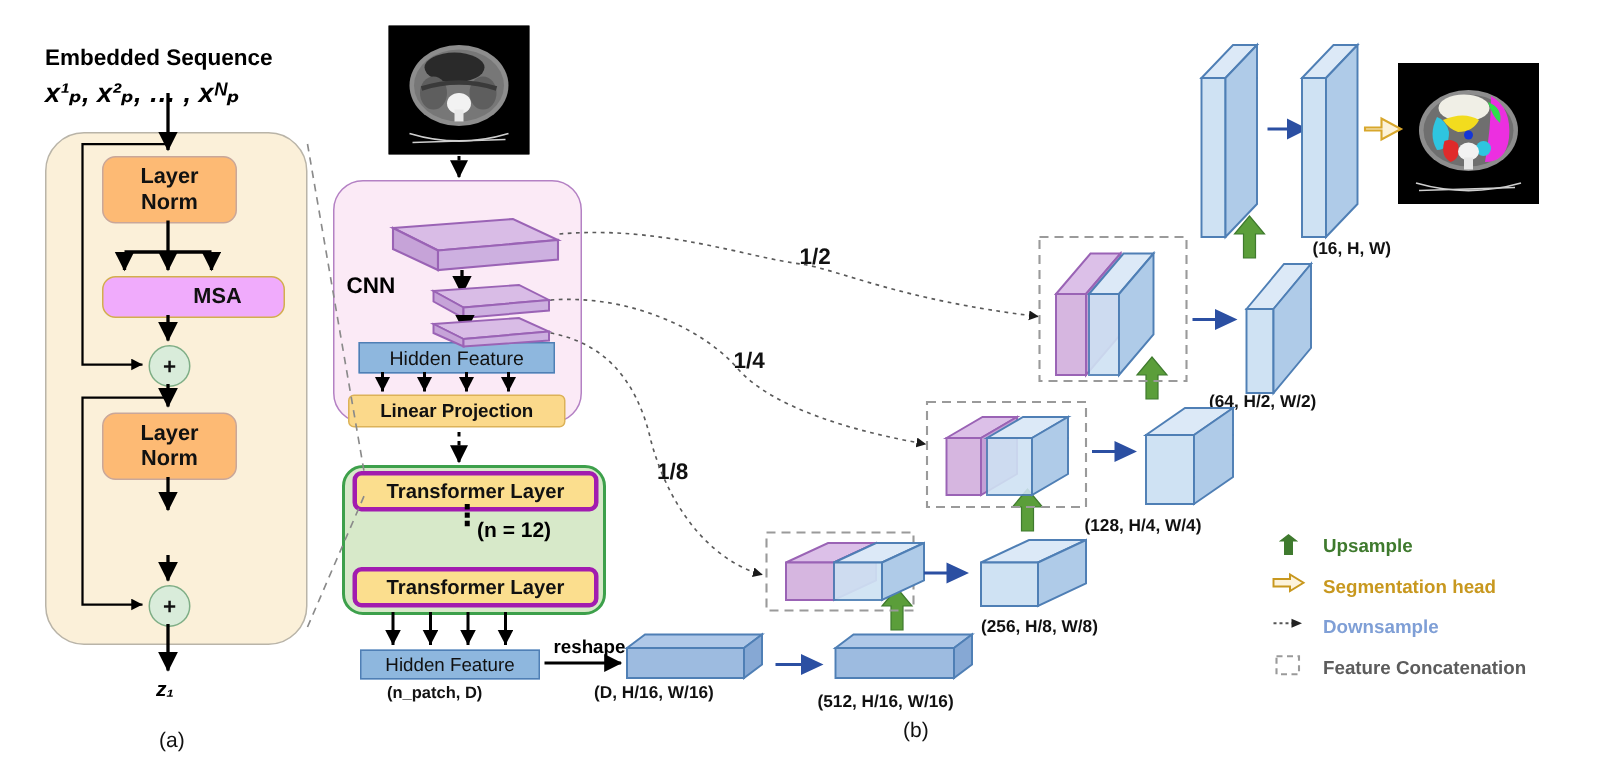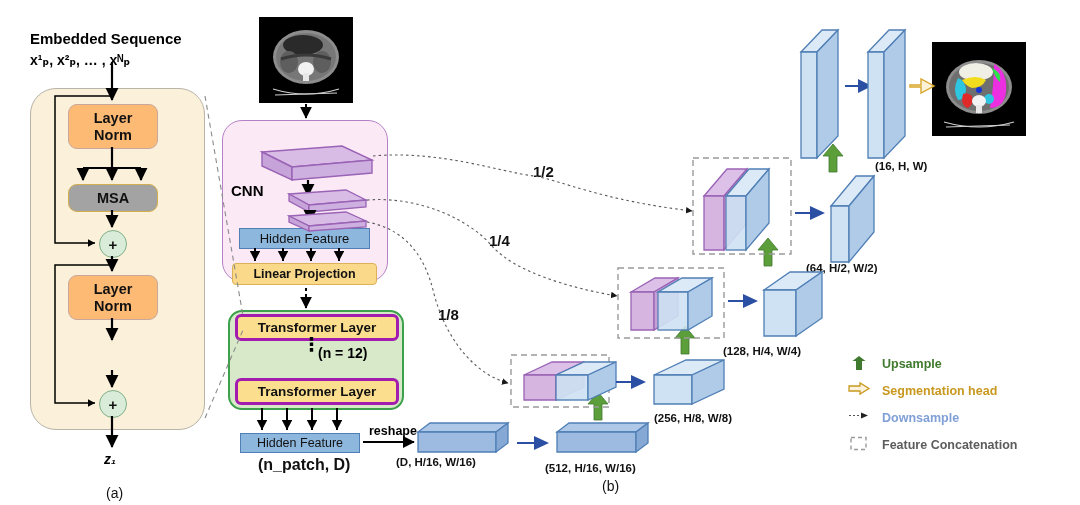--- a/index.html
+++ b/index.html
@@ -10,21 +10,21 @@
   .abs{position:absolute;}
   .lbl{position:absolute;white-space:nowrap;color:#000;font-weight:bold;}
 
   
   #panelA{left:30px;top:88px;width:173px;height:340px;
           background:#FBF0D9;border:1.5px solid #b9b4a8;border-radius:26px;}
   .rbox{position:absolute;border-radius:9px;display:flex;align-items:center;
         justify-content:center;text-align:center;font-weight:bold;color:#111;
         line-height:1.12;}
   .ln{background:#fdba74;border:1.3px solid #c9a79a;}
-  .msa{background:#a3a3a3;border:1.3px solid #d3ae4e;}
+  .msa{background:#f0abfc;border:1.3px solid #d3ae4e;padding-left:32px;}
   .mlp{background:#DDE3E8;border:1.3px solid #8da3bb;}
   .plus{position:absolute;width:26px;height:26px;border-radius:50%;
         background:#D9ECDA;border:1.3px solid #7fae86;display:flex;
         align-items:center;justify-content:center;font-size:15px;font-weight:bold;color:#111;}
 
   
   #panelCNN{left:222px;top:120px;width:164px;height:160px;
             background:#FBEAF6;border:1.7px solid #b481c4;border-radius:20px;}
   #panelTF{left:228px;top:310px;width:172px;height:96px;
            background:#D7E9C9;border:2px solid #3da04b;border-radius:14px;}
@@ -51,21 +51,21 @@
 
   svg{position:absolute;left:0;top:0;overflow:visible;}
   .imgfr{position:absolute;background:#000;}
 </style>
 </head>
 <body>
 
 <div id="stage">
 
   <div class="lbl" style="left:30px;top:30px;font-size:15px;">Embedded Sequence</div>
-  <div class="lbl" style="left:30px;top:52px;font-size:14px;">x¹ₚ, x²ₚ, … , xᴺₚ</div>
+  <div class="lbl" style="left:30px;top:52px;font-size:18px;font-style:italic;">x¹ₚ, x²ₚ, … , xᴺₚ</div>
 
   <div class="abs" id="panelA"></div>
 
   <div class="rbox ln" style="left:68px;top:104px;width:88px;height:43px;font-size:14.5px;flex-direction:column;">
     <span>Layer</span>
     <span>Norm</span>
   </div>
 
   <div class="rbox msa" style="left:68px;top:184px;width:88px;height:26px;font-size:14.5px;">
     <span>MSA</span>
@@ -120,21 +120,21 @@
   </div>
   <div class="lbl" style="left:302px;top:337px;font-size:19px;line-height:0.8;letter-spacing:0;">⋮</div>
   <div class="lbl" style="left:318px;top:345px;font-size:14px;">(n = 12)</div>
   <div class="tfrow" style="left:235px;top:378px;width:158px;height:21px;">
     <span>Transformer Layer</span>
   </div>
 
   <div class="hidfeat" style="left:240px;top:433px;width:118px;height:18px;font-size:12.5px;">
     <span>Hidden Feature</span>
   </div>
-  <div class="dim" style="left:258px;top:456px;font-size:16px;">(n_patch, D)</div>
+  <div class="dim" style="left:258px;top:456px;font-size:11px;">(n_patch, D)</div>
   <div class="lbl" style="left:369px;top:424px;font-size:12.5px;">reshape</div>
 
   <div class="cap" style="left:602px;top:478px;">(b)</div>
 
   <div class="frac" style="left:533px;top:163px;">1/2</div>
   <div class="frac" style="left:489px;top:232px;">1/4</div>
   <div class="frac" style="left:438px;top:306px;">1/8</div>
 
   <div class="dim" style="left:545px;top:462px;">(512, H/16, W/16)</div>
   <div class="dim" style="left:396px;top:456px;">(D, H/16, W/16)</div>

